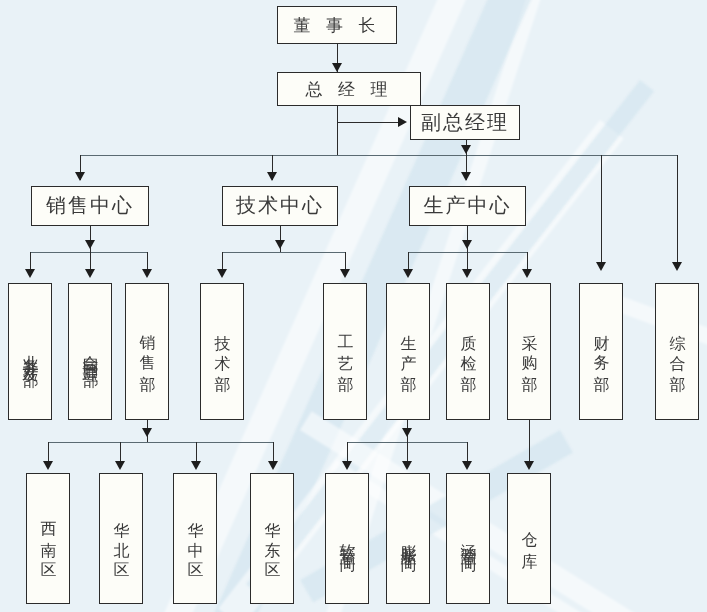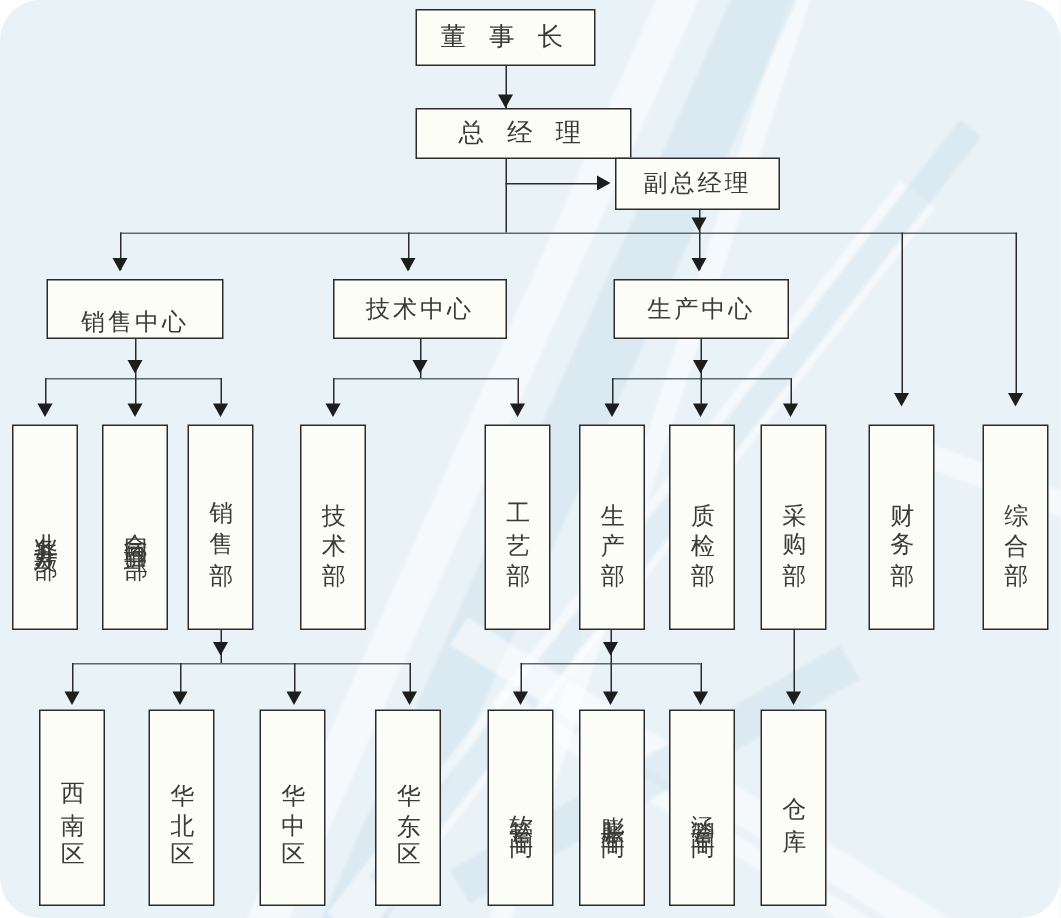--- a/index.html
+++ b/index.html
@@ -6,21 +6,20 @@
   body{
     width:707px;height:612px;
     font-family:"DejaVu Sans","Liberation Sans",sans-serif;
     overflow:hidden;
   }
   #chart{
     position:relative;
     width:707px;height:612px;
     background:#e9f2f7;
     overflow:hidden;
-    border-radius:27px;
   }
   
   .wm{position:absolute;inset:0;pointer-events:none;overflow:hidden;}
   .wm i{position:absolute;display:block;background:rgba(255,255,255,.55);
         transform-origin:0 0;filter:blur(1.2px);}
   .wm i.dk{background:rgba(200,222,234,.45);}
 
   .node{
     position:absolute;
     background:#fdfdf8;
@@ -28,21 +27,21 @@
     box-sizing:border-box;
     color:#3a3a3a;
     display:flex;
     align-items:center;
     justify-content:center;
     text-align:center;
     z-index:3;
   }
   .node span{display:block;line-height:1.18;}
   .h-node span{letter-spacing:5px;font-size:17px;}
-  .h-node.small span{letter-spacing:2px;font-size:16px;}
+  .h-node.small span{letter-spacing:2px;font-size:20px;}
   .v-node{writing-mode:vertical-rl;text-orientation:upright;}
   .v-node span{writing-mode:vertical-rl;text-orientation:upright;
                letter-spacing:10px;font-size:16px;}
   .v-node.tight span{letter-spacing:4px;}
   .v-node.loose span{letter-spacing:20px;}
 
   .ln{position:absolute;background:#2b2b2b;z-index:1;}
   .ln.v{width:1.4px;}
   .ln.h{height:1.4px;}
   .ln.thin{background:#5a6a72;}
@@ -157,21 +156,21 @@
   </div>
 
   <div class="node h-node" style="left:277px;top:72px;width:144px;height:34px;">
     <span>总 经 理</span>
   </div>
 
   <div class="node h-node small" style="left:410px;top:105px;width:110px;height:35px;">
     <span>副总经理</span>
   </div>
 
-  <div class="node h-node small" style="left:31px;top:186px;width:118px;height:40px;align-items:flex-end;">
+  <div class="node h-node small" style="left:31px;top:186px;width:118px;height:40px;">
     <span>销售中心</span>
   </div>
 
   <div class="node h-node small" style="left:222px;top:186px;width:116px;height:40px;">
     <span>技术中心</span>
   </div>
 
   <div class="node h-node small" style="left:409px;top:186px;width:117px;height:40px;">
     <span>生产中心</span>
   </div>

